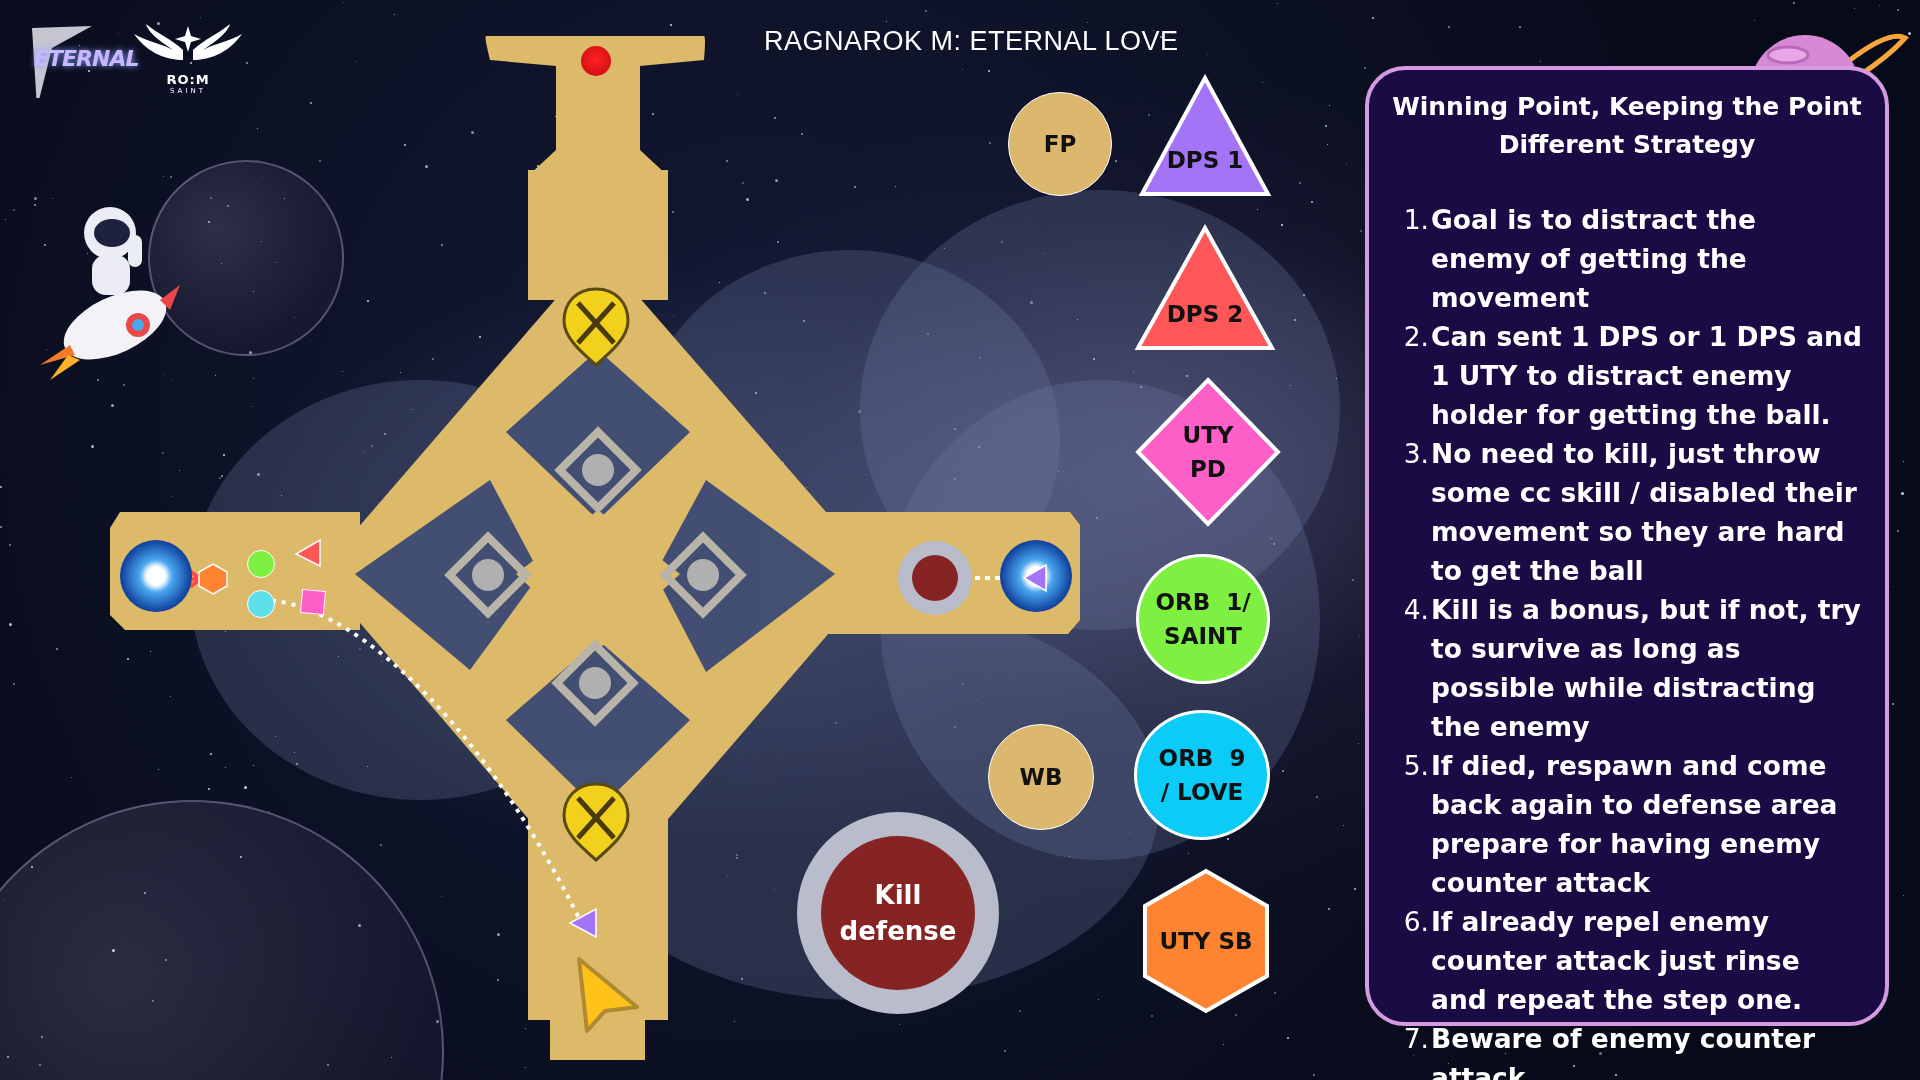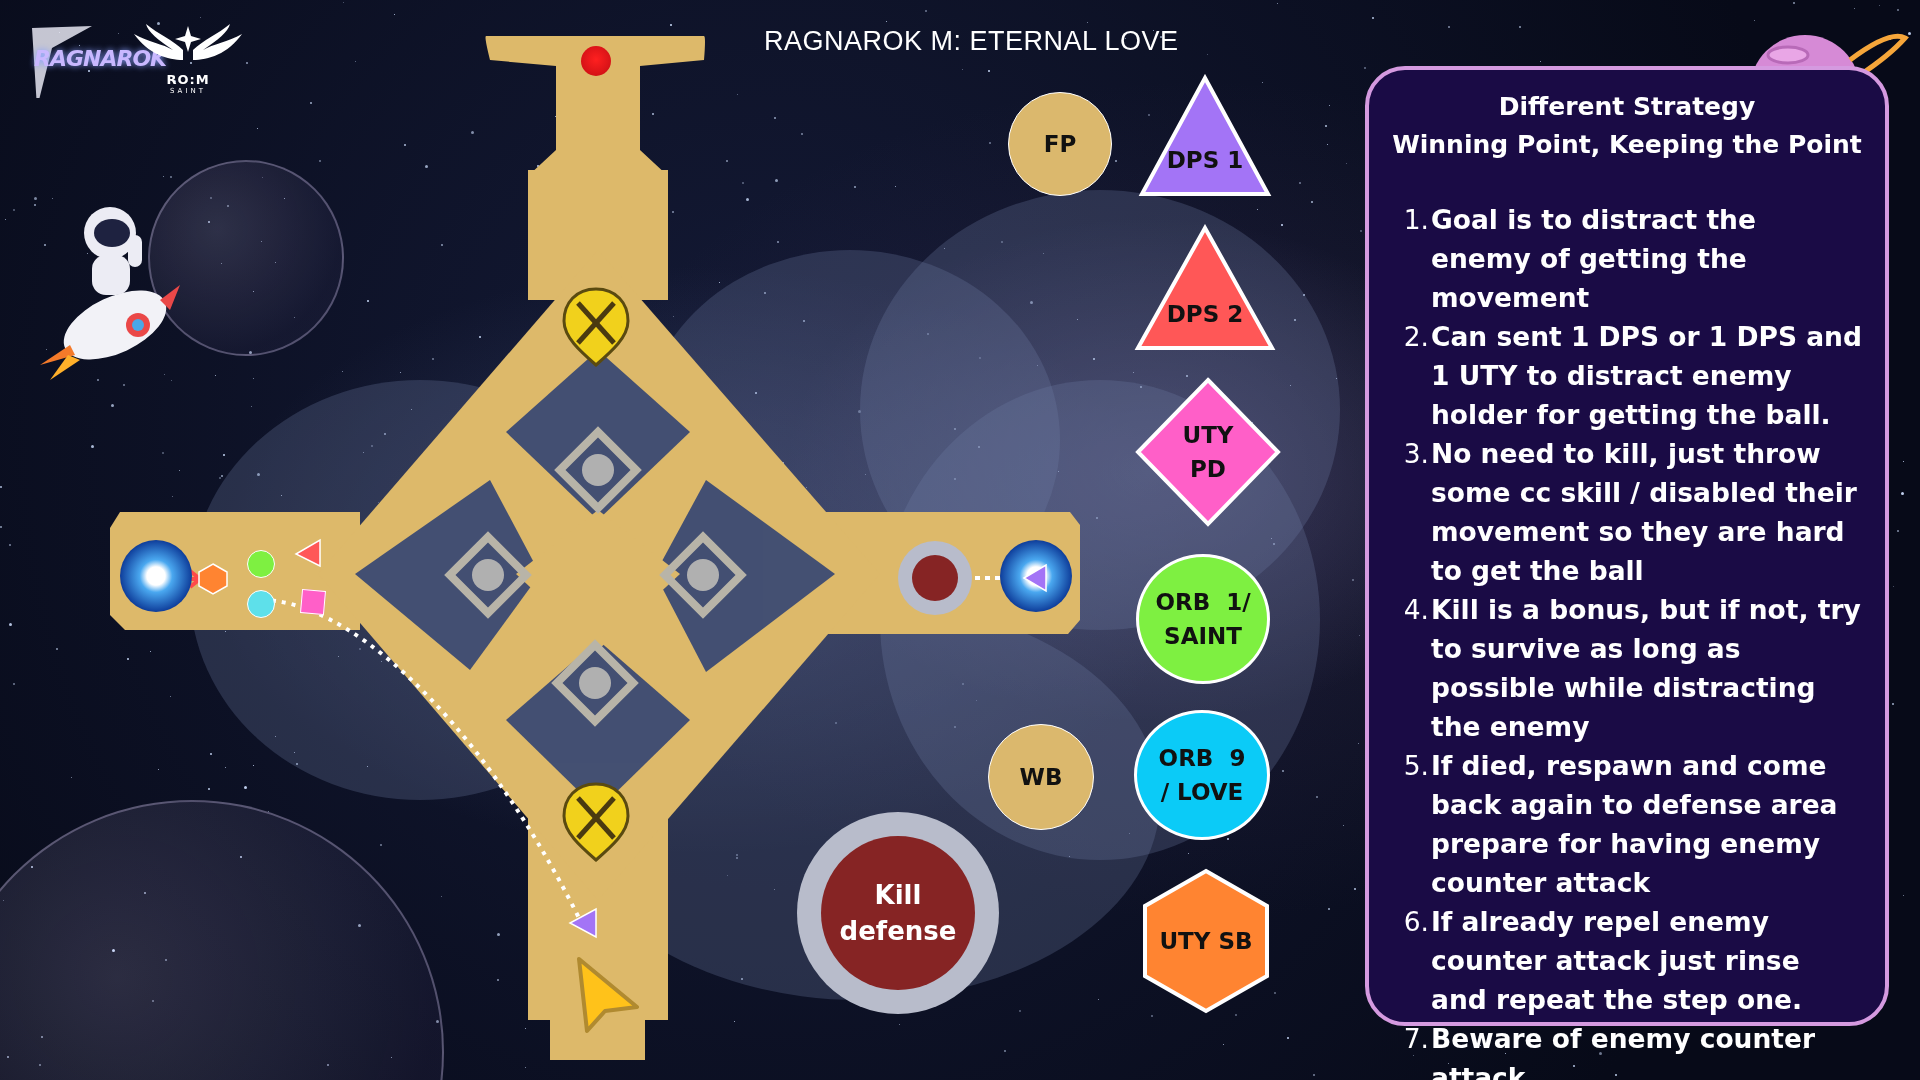--- a/index.html
+++ b/index.html
@@ -513,21 +513,21 @@
   <circle cx="80" cy="28" r="26" fill="#ececf4"></circle>
   <ellipse cx="82" cy="28" rx="18" ry="14" fill="#1e2240"></ellipse>
   <rect x="62" y="50" width="38" height="40" rx="14" fill="#ececf4"></rect>
   <rect x="98" y="30" width="14" height="32" rx="7" fill="#ececf4"></rect>
 </svg>
 
 <div class="logo-ro">
   <svg width="100" height="80" viewBox="0 0 100 80">
     <path d="M20 10 L80 8 L40 30 L25 90 Z" fill="#e6e6f2" opacity=".85"></path>
   </svg>
-  <span class="logo-ro-text">RAGNAROK</span>
+  <span class="logo-ro-text">ETERNAL</span>
 </div>
 <div class="logo-rom">
   <svg width="120" height="48" viewBox="0 0 120 48">
     <path d="M60 6 L63 16 L73 19 L63 22 L60 32 L57 22 L47 19 L57 16 Z" fill="#fff"></path>
     <path d="M55 40 C40 40 20 34 6 14 C20 22 35 24 45 30 C30 20 20 12 18 4 C30 14 45 20 55 30 Z" fill="#fff"></path>
     <path d="M65 40 C80 40 100 34 114 14 C100 22 85 24 75 30 C90 20 100 12 102 4 C90 14 75 20 65 30 Z" fill="#fff"></path>
   </svg>
   <div class="rom">RO:M</div>
   <div class="arena">SAINT</div>
 </div>
@@ -680,22 +680,22 @@
   <div style="width:154px;height:154px;border-radius:50%;background:#862424;display:flex;align-items:center;justify-content:center;color:#fff;font-size:26px;line-height:36px;">
     <span>
       <span style="display:block;">Kill</span>
       <span style="display:block;">defense</span>
     </span>
   </div>
 </div>
 
 <div class="panel">
   <div class="panel-title">
+    <div>Winning Point, Keeping the Point</div>
     <div>Different Strategy</div>
-    <div>Winning Point, Keeping the Point</div>
   </div>
   <ol class="panel-list">
     <li>
         <span class="num">1.</span>
         <span class="txt">Goal is to distract the enemy of getting the movement</span>
       </li>
     <li>
         <span class="num">2.</span>
         <span class="txt">Can sent 1 DPS or 1 DPS and 1 UTY to distract enemy holder for getting the ball.</span>
       </li>

